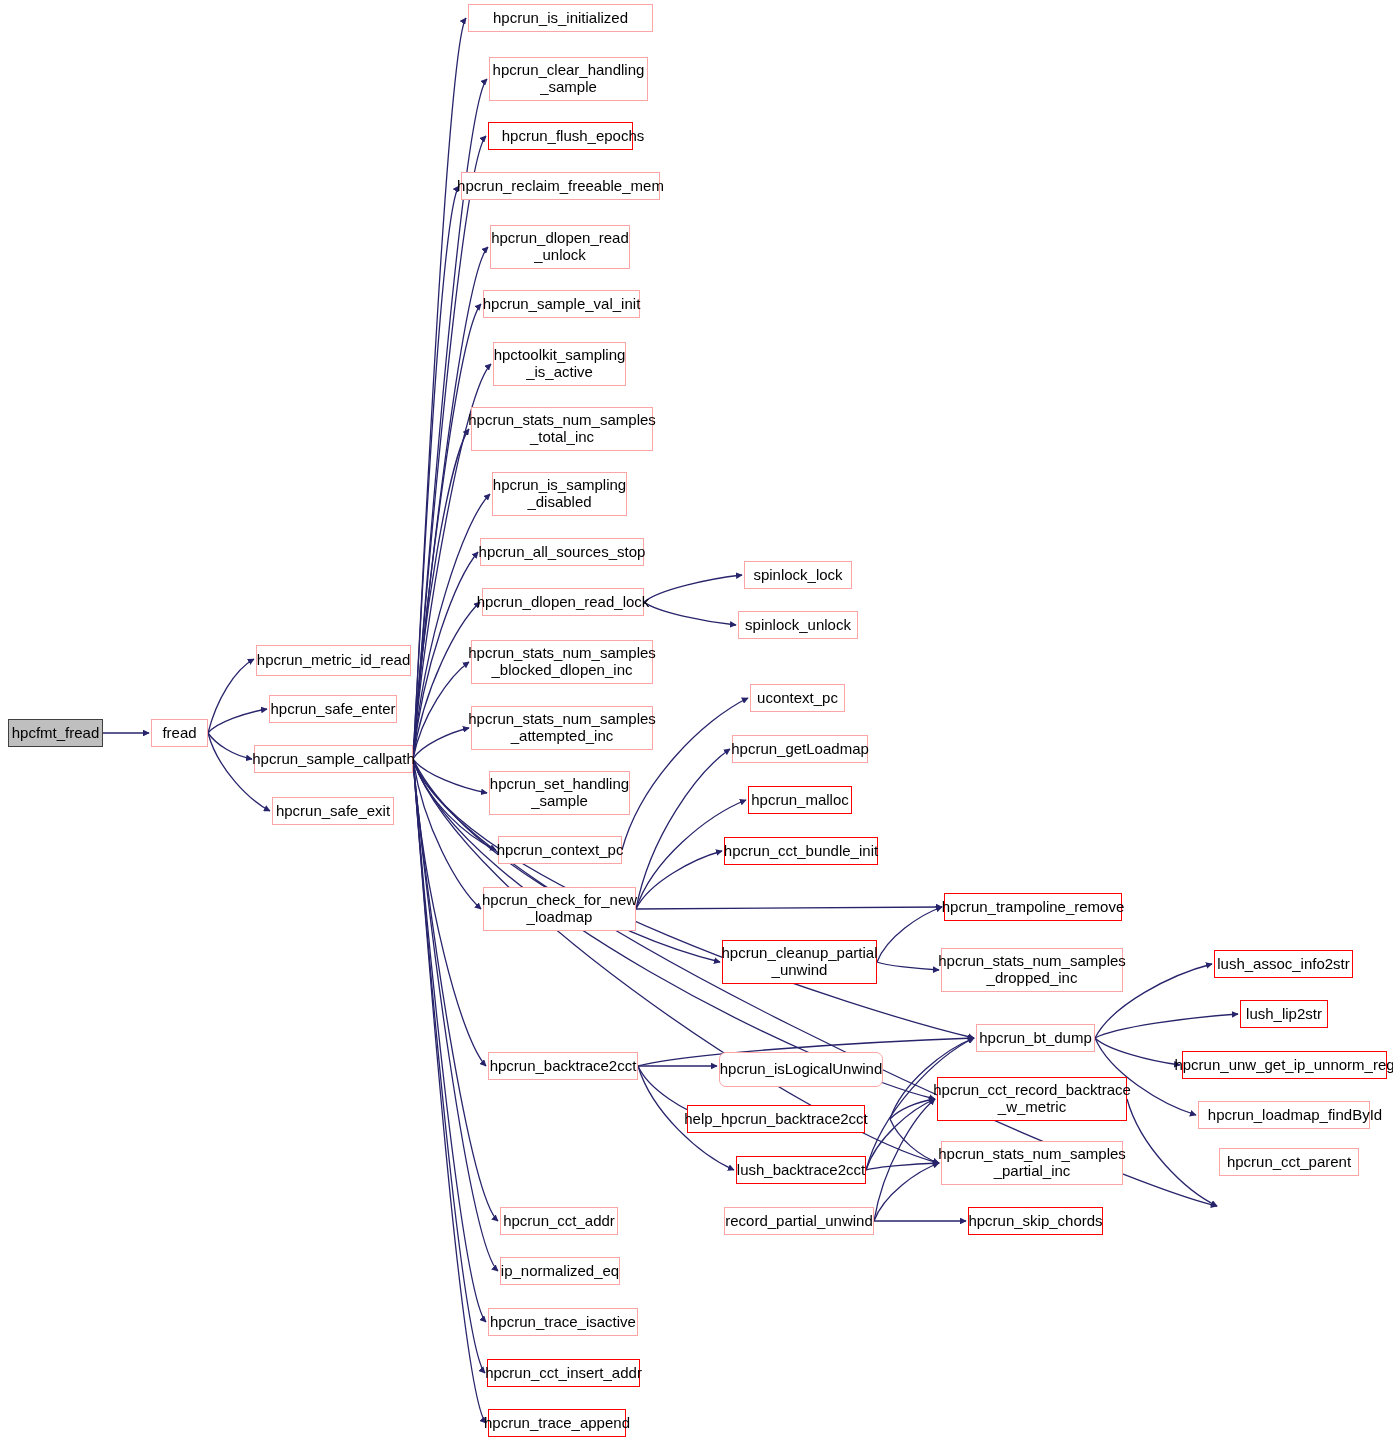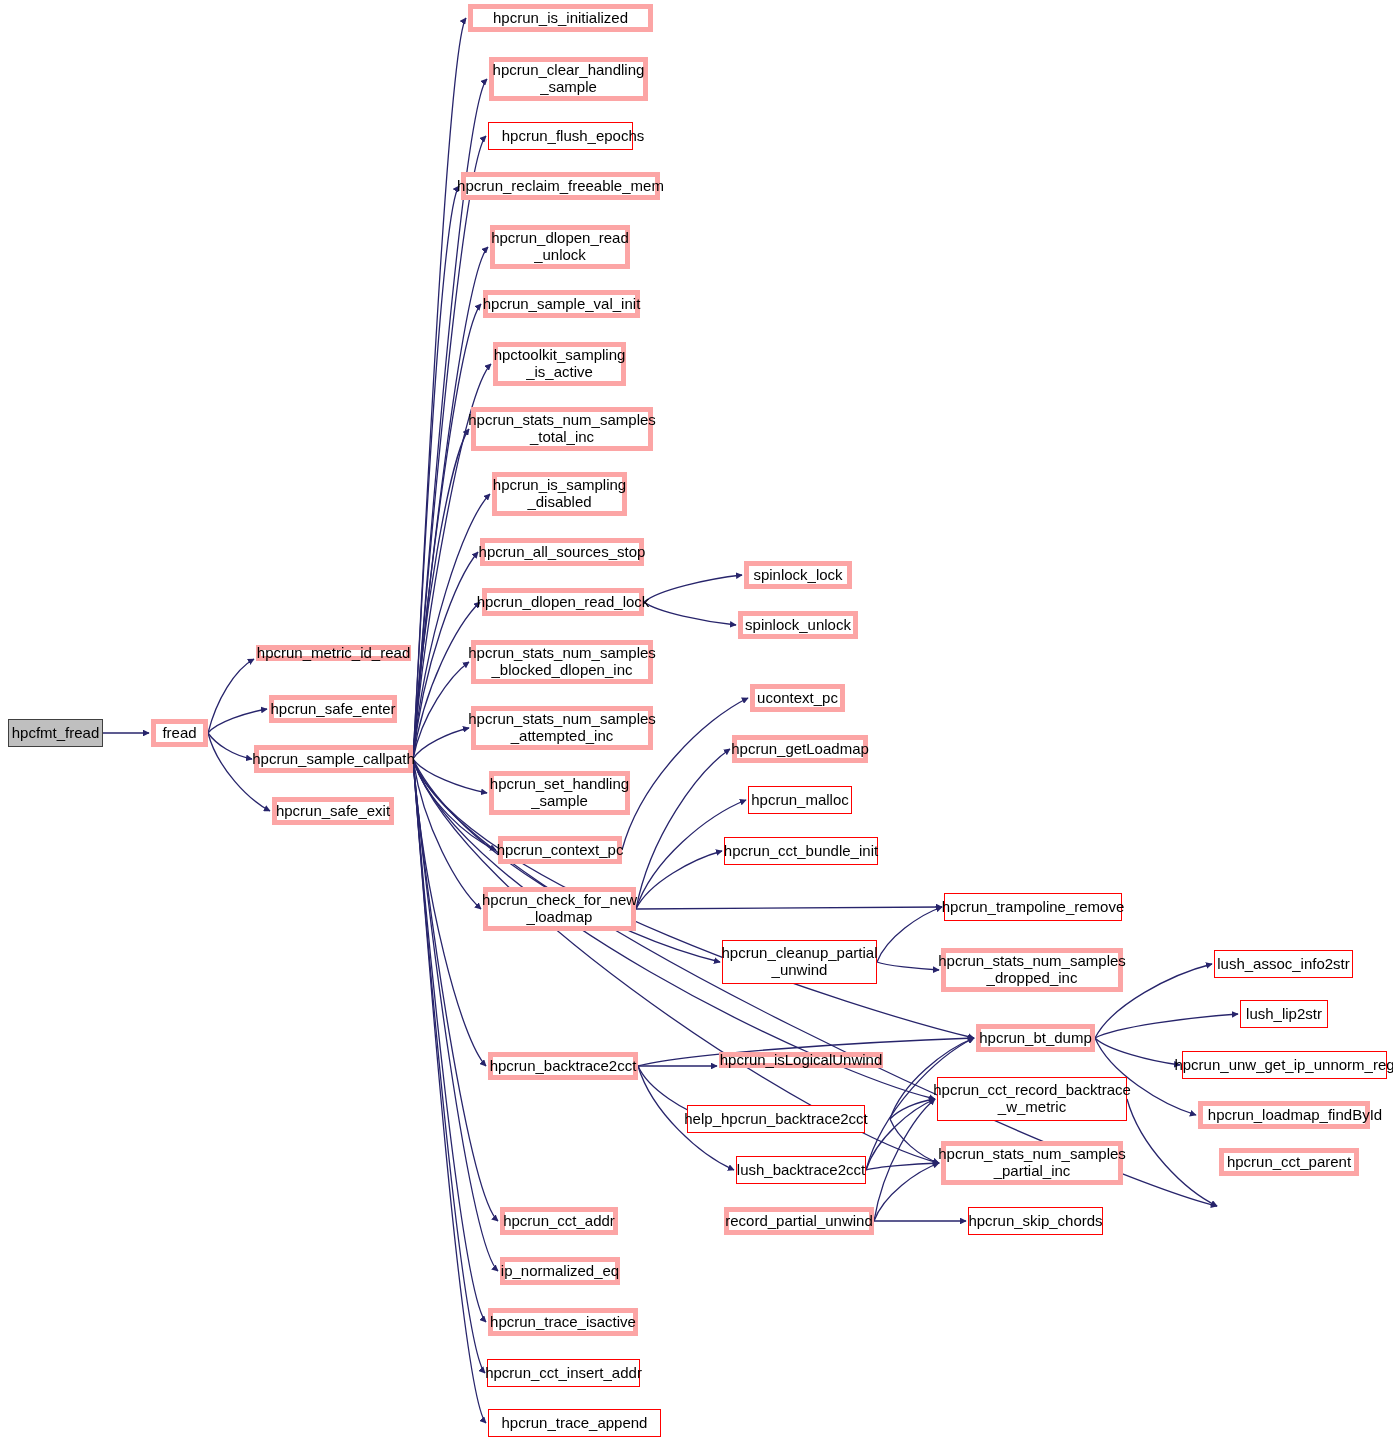--- a/index.html
+++ b/index.html
@@ -2,21 +2,21 @@
 <html><head>
 <meta charset="utf-8">
 <style>
   html,body{margin:0;padding:0;background:#ffffff;}
   #canvas{position:relative;width:1393px;height:1443px;background:#ffffff;
           font-family:"Liberation Sans",sans-serif;overflow:hidden;}
   svg.edges{position:absolute;left:0;top:0;width:1393px;height:1443px;pointer-events:none;}
   .node{position:absolute;box-sizing:border-box;display:flex;align-items:center;
         justify-content:center;text-align:center;line-height:1.12;
         font-size:15px;color:#000000;background:#ffffff;white-space:pre;}
-  .node.normal{border:5px solid #fca5a5;}
+  .node.normal{border:1px solid #fca5a5;}
   .node.red{border:1px solid #ff0000;}
   .node.root{border:1px solid #404040;background:#bfbfbf;}
 </style>
 </head>
 <body>
 
 <div id="canvas">
   <svg class="edges" id="edge-layer">
     <defs>
       <marker id="arrow" viewBox="0 0 10 10" refX="9" refY="5" markerWidth="5.2" markerHeight="5.2" orient="auto-start-reverse">
@@ -81,21 +81,21 @@
         <path d="M 1095 1038 C 1112.136 1004.626, 1171.16 974.36, 1212 964" fill="none" stroke="#27246b" stroke-width="1.3" marker-end="url(#arrow)"></path>
         <path d="M 1095 1038 C 1115.88 1027.176, 1187.8 1017.36, 1238 1014" fill="none" stroke="#27246b" stroke-width="1.3" marker-end="url(#arrow)"></path>
         <path d="M 1095 1038 C 1107.528 1050.177, 1150.68 1061.22, 1180 1065" fill="none" stroke="#27246b" stroke-width="1.3" marker-end="url(#arrow)"></path>
         <path d="M 1095 1038 C 1109.832 1072.727, 1160.92 1104.22, 1196 1115" fill="none" stroke="#27246b" stroke-width="1.3" marker-end="url(#arrow)"></path>
         <path d="M 1127 1099 C 1140.248 1147.257, 1185.88 1191.02, 1217 1206" fill="none" stroke="#27246b" stroke-width="1.3" marker-end="url(#arrow)"></path>
       </g>
   </svg>
   <div id="node-layer">
       <div class="node root" style="left: 8px; top: 719px; width: 95px; height: 28px;">hpcfmt_fread</div>
       <div class="node normal" style="left: 151px; top: 719px; width: 57px; height: 28px;">fread</div>
-      <div class="node normal" style="left: 256px; top: 645px; width: 155px; height: 16px;">hpcrun_metric_id_read</div>
+      <div class="node normal" style="left: 256px; top: 645px; width: 155px; height: 31px;">hpcrun_metric_id_read</div>
       <div class="node normal" style="left: 269px; top: 695px; width: 128px; height: 28px;">hpcrun_safe_enter</div>
       <div class="node normal" style="left: 254px; top: 745px; width: 159px; height: 28px;">hpcrun_sample_callpath</div>
       <div class="node normal" style="left: 272px; top: 797px; width: 122px; height: 28px;">hpcrun_safe_exit</div>
       <div class="node normal" style="left: 468px; top: 4px; width: 185px; height: 28px;">hpcrun_is_initialized</div>
       <div class="node normal" style="left: 489px; top: 57px; width: 159px; height: 44px;">hpcrun_clear_handling
 _sample</div>
       <div class="node red" style="left: 488px; top: 122px; width: 145px; height: 28px; padding-left: 25px;">hpcrun_flush_epochs</div>
       <div class="node normal" style="left: 461px; top: 172px; width: 199px; height: 28px;">hpcrun_reclaim_freeable_mem</div>
       <div class="node normal" style="left: 490px; top: 225px; width: 140px; height: 44px;">hpcrun_dlopen_read
 _unlock</div>
@@ -121,24 +121,24 @@
       <div class="node normal" style="left: 738px; top: 611px; width: 120px; height: 28px;">spinlock_unlock</div>
       <div class="node normal" style="left: 750px; top: 684px; width: 95px; height: 28px;">ucontext_pc</div>
       <div class="node normal" style="left: 732px; top: 735px; width: 136px; height: 28px;">hpcrun_getLoadmap</div>
       <div class="node red" style="left: 748px; top: 786px; width: 104px; height: 28px;">hpcrun_malloc</div>
       <div class="node red" style="left: 724px; top: 837px; width: 154px; height: 28px;">hpcrun_cct_bundle_init</div>
       <div class="node normal" style="left: 488px; top: 1052px; width: 150px; height: 28px;">hpcrun_backtrace2cct</div>
       <div class="node normal" style="left: 500px; top: 1207px; width: 118px; height: 28px;">hpcrun_cct_addr</div>
       <div class="node normal" style="left: 500px; top: 1257px; width: 120px; height: 28px;">ip_normalized_eq</div>
       <div class="node normal" style="left: 488px; top: 1308px; width: 150px; height: 28px;">hpcrun_trace_isactive</div>
       <div class="node red" style="left: 487px; top: 1359px; width: 153px; height: 28px;">hpcrun_cct_insert_addr</div>
-      <div class="node red" style="left: 488px; top: 1409px; width: 173px; height: 28px;">hpcrun_trace_append</div>
+      <div class="node red" style="left: 488px; top: 1409px; width: 138px; height: 28px;">hpcrun_trace_append</div>
       <div class="node red" style="left: 722px; top: 940px; width: 155px; height: 44px;">hpcrun_cleanup_partial
 _unwind</div>
-      <div class="node normal" style="left: 719px; top: 1052px; width: 164px; height: 16px;">hpcrun_isLogicalUnwind</div>
+      <div class="node normal" style="left: 719px; top: 1052px; width: 164px; height: 35px; border-radius: 7px;">hpcrun_isLogicalUnwind</div>
       <div class="node red" style="left: 687px; top: 1105px; width: 178px; height: 28px;">help_hpcrun_backtrace2cct</div>
       <div class="node red" style="left: 736px; top: 1156px; width: 130px; height: 28px;">lush_backtrace2cct</div>
       <div class="node normal" style="left: 724px; top: 1207px; width: 150px; height: 28px; text-align: center;">record_partial_unwind</div>
       <div class="node red" style="left: 944px; top: 893px; width: 178px; height: 28px;">hpcrun_trampoline_remove</div>
       <div class="node normal" style="left: 941px; top: 948px; width: 182px; height: 44px;">hpcrun_stats_num_samples
 _dropped_inc</div>
       <div class="node normal" style="left: 976px; top: 1024px; width: 119px; height: 28px;">hpcrun_bt_dump</div>
       <div class="node red" style="left: 937px; top: 1077px; width: 190px; height: 44px;">hpcrun_cct_record_backtrace
 _w_metric</div>
       <div class="node normal" style="left: 941px; top: 1141px; width: 182px; height: 44px;">hpcrun_stats_num_samples

